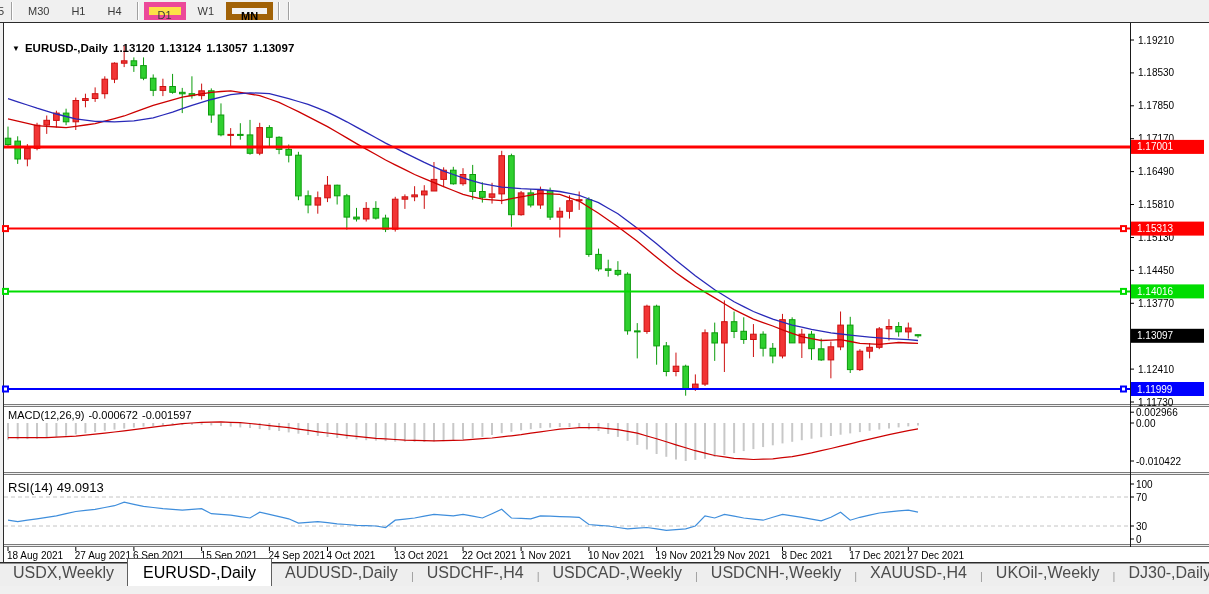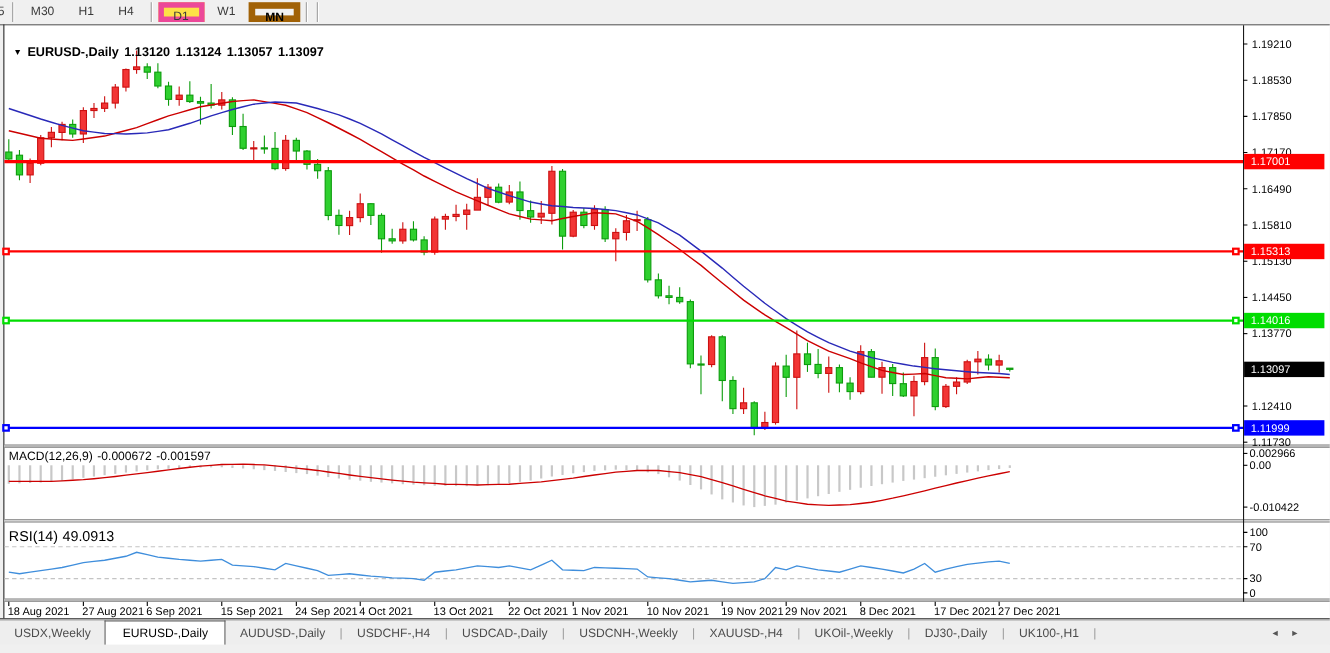--- a/index.html
+++ b/index.html
@@ -21,21 +21,21 @@
   .pane-label{position:absolute;font-size:11px;color:#000;pointer-events:none;white-space:nowrap;}
   #chart-title-row{left:12px;top:42px;font-weight:bold;font-size:11.5px;}
   #chart-title-row .tri{font-size:8px;position:relative;top:-1px;margin-right:5px;font-weight:normal;}
   #chart-title-row span.q{margin-left:5px;}
   #macd-label-row{left:8px;top:409px;font-size:11px;}
   #rsi-label-row{left:8px;top:480px;font-size:13px;}
   #macd-label-row span, #rsi-label-row span{margin-right:4px;}
   
   #tabbar{position:absolute;left:0;top:563px;width:1209px;height:23px;
     background:#eeeeee;border-top:1px solid #8e8e8e;display:flex;align-items:flex-end;}
-  .tab{font-size:11px;color:#4c4c4c;padding:4px 13px 5px;white-space:nowrap;}
+  .tab{font-size:16px;color:#4c4c4c;padding:4px 13px 5px;white-space:nowrap;}
   .tab.active{background:#ffffff;color:#000;border:1px solid #5f5f5f;border-bottom:none;
     padding:5px 15px 6px;position:relative;top:1px;}
   .tab-sep{color:#9a9a9a;font-size:11px;padding:4px 0 5px;}
   #tab-arrows{margin-left:auto;margin-right:28px;display:flex;gap:10px;align-items:center;height:100%;}
   #tab-arrows span{font-size:8px;color:#555;}
   #status-strip{position:absolute;left:0;top:586px;width:1209px;height:8px;background:#f0f0f0;}
 </style>
 </head>
 <body>
 
@@ -478,21 +478,21 @@
     <span>RSI(14)</span><span>49.0913</span>
   </div>
 
   <div id="tabbar">
       <span class="tab">USDX,Weekly</span>
       <span class="tab active">EURUSD-,Daily</span>
       <span class="tab">AUDUSD-,Daily</span>
       <span class="tab-sep">|</span>
       <span class="tab">USDCHF-,H4</span>
       <span class="tab-sep">|</span>
-      <span class="tab">USDCAD-,Daily</span>
+      <span class="tab">USDCAD-,Weekly</span>
       <span class="tab-sep">|</span>
       <span class="tab">USDCNH-,Weekly</span>
       <span class="tab-sep">|</span>
       <span class="tab">XAUUSD-,H4</span>
       <span class="tab-sep">|</span>
       <span class="tab">UKOil-,Weekly</span>
       <span class="tab-sep">|</span>
       <span class="tab">DJ30-,Daily</span>
       <span class="tab-sep">|</span>
       <span class="tab">UK100-,H1</span>

